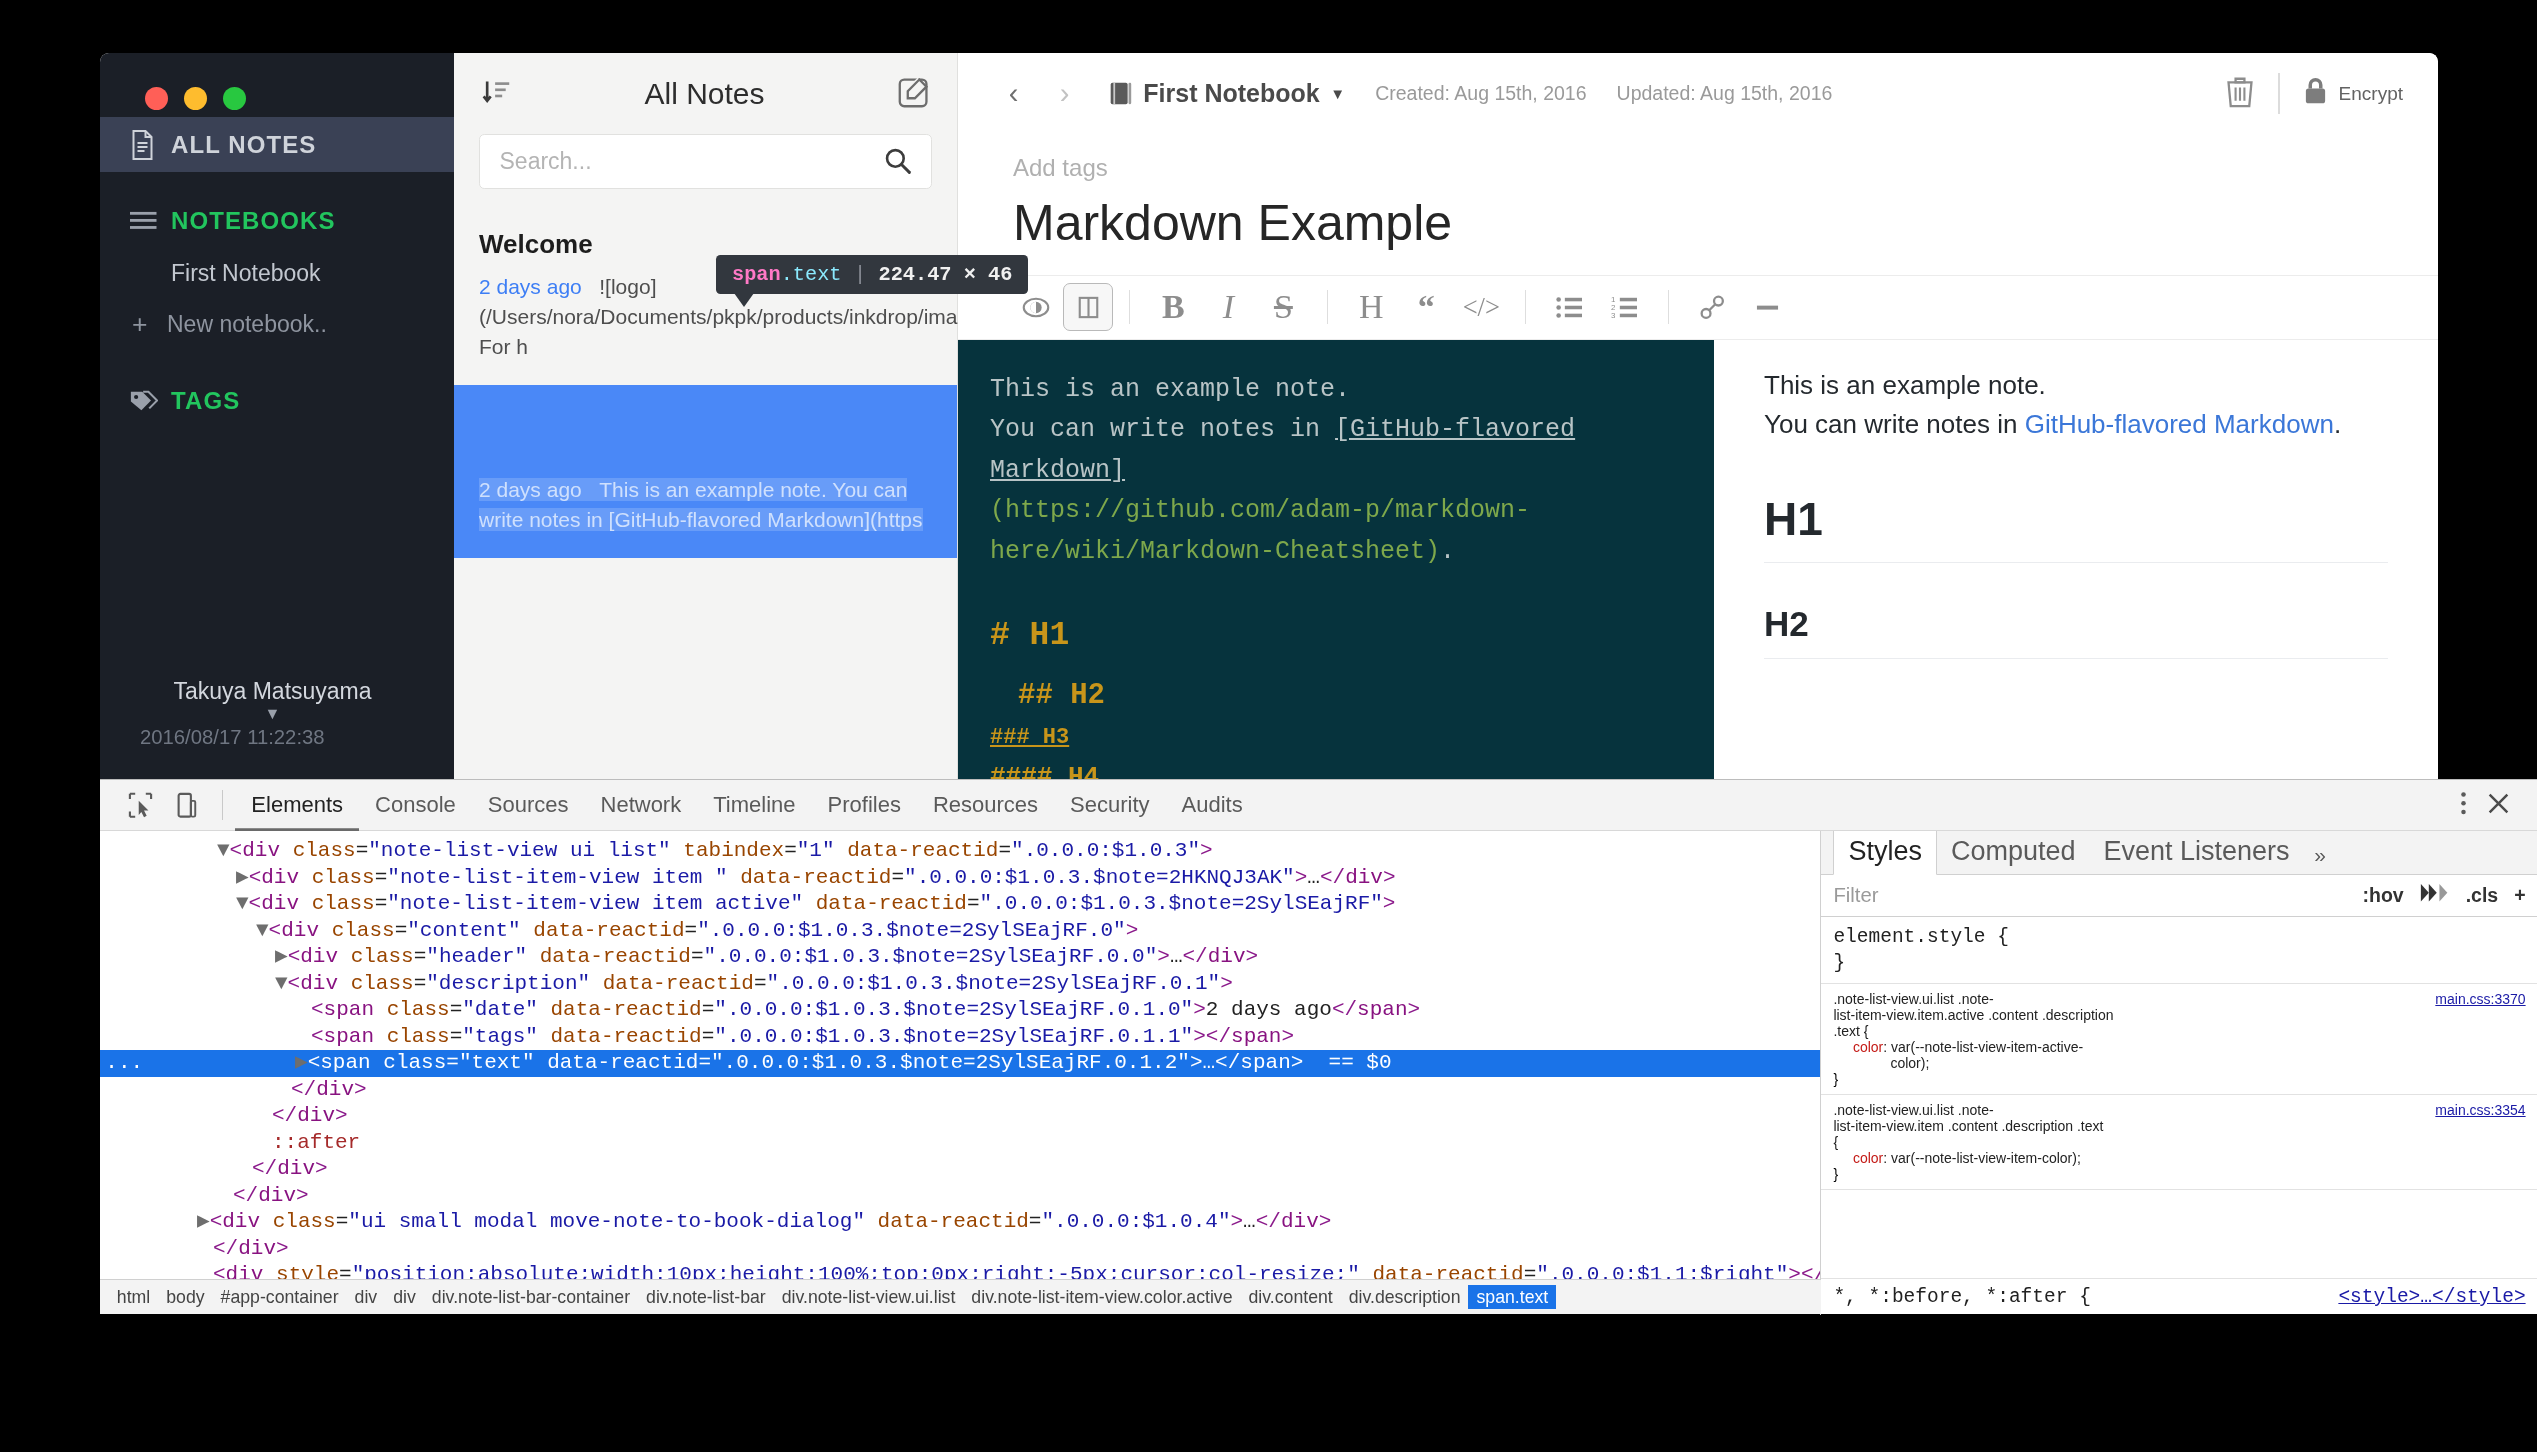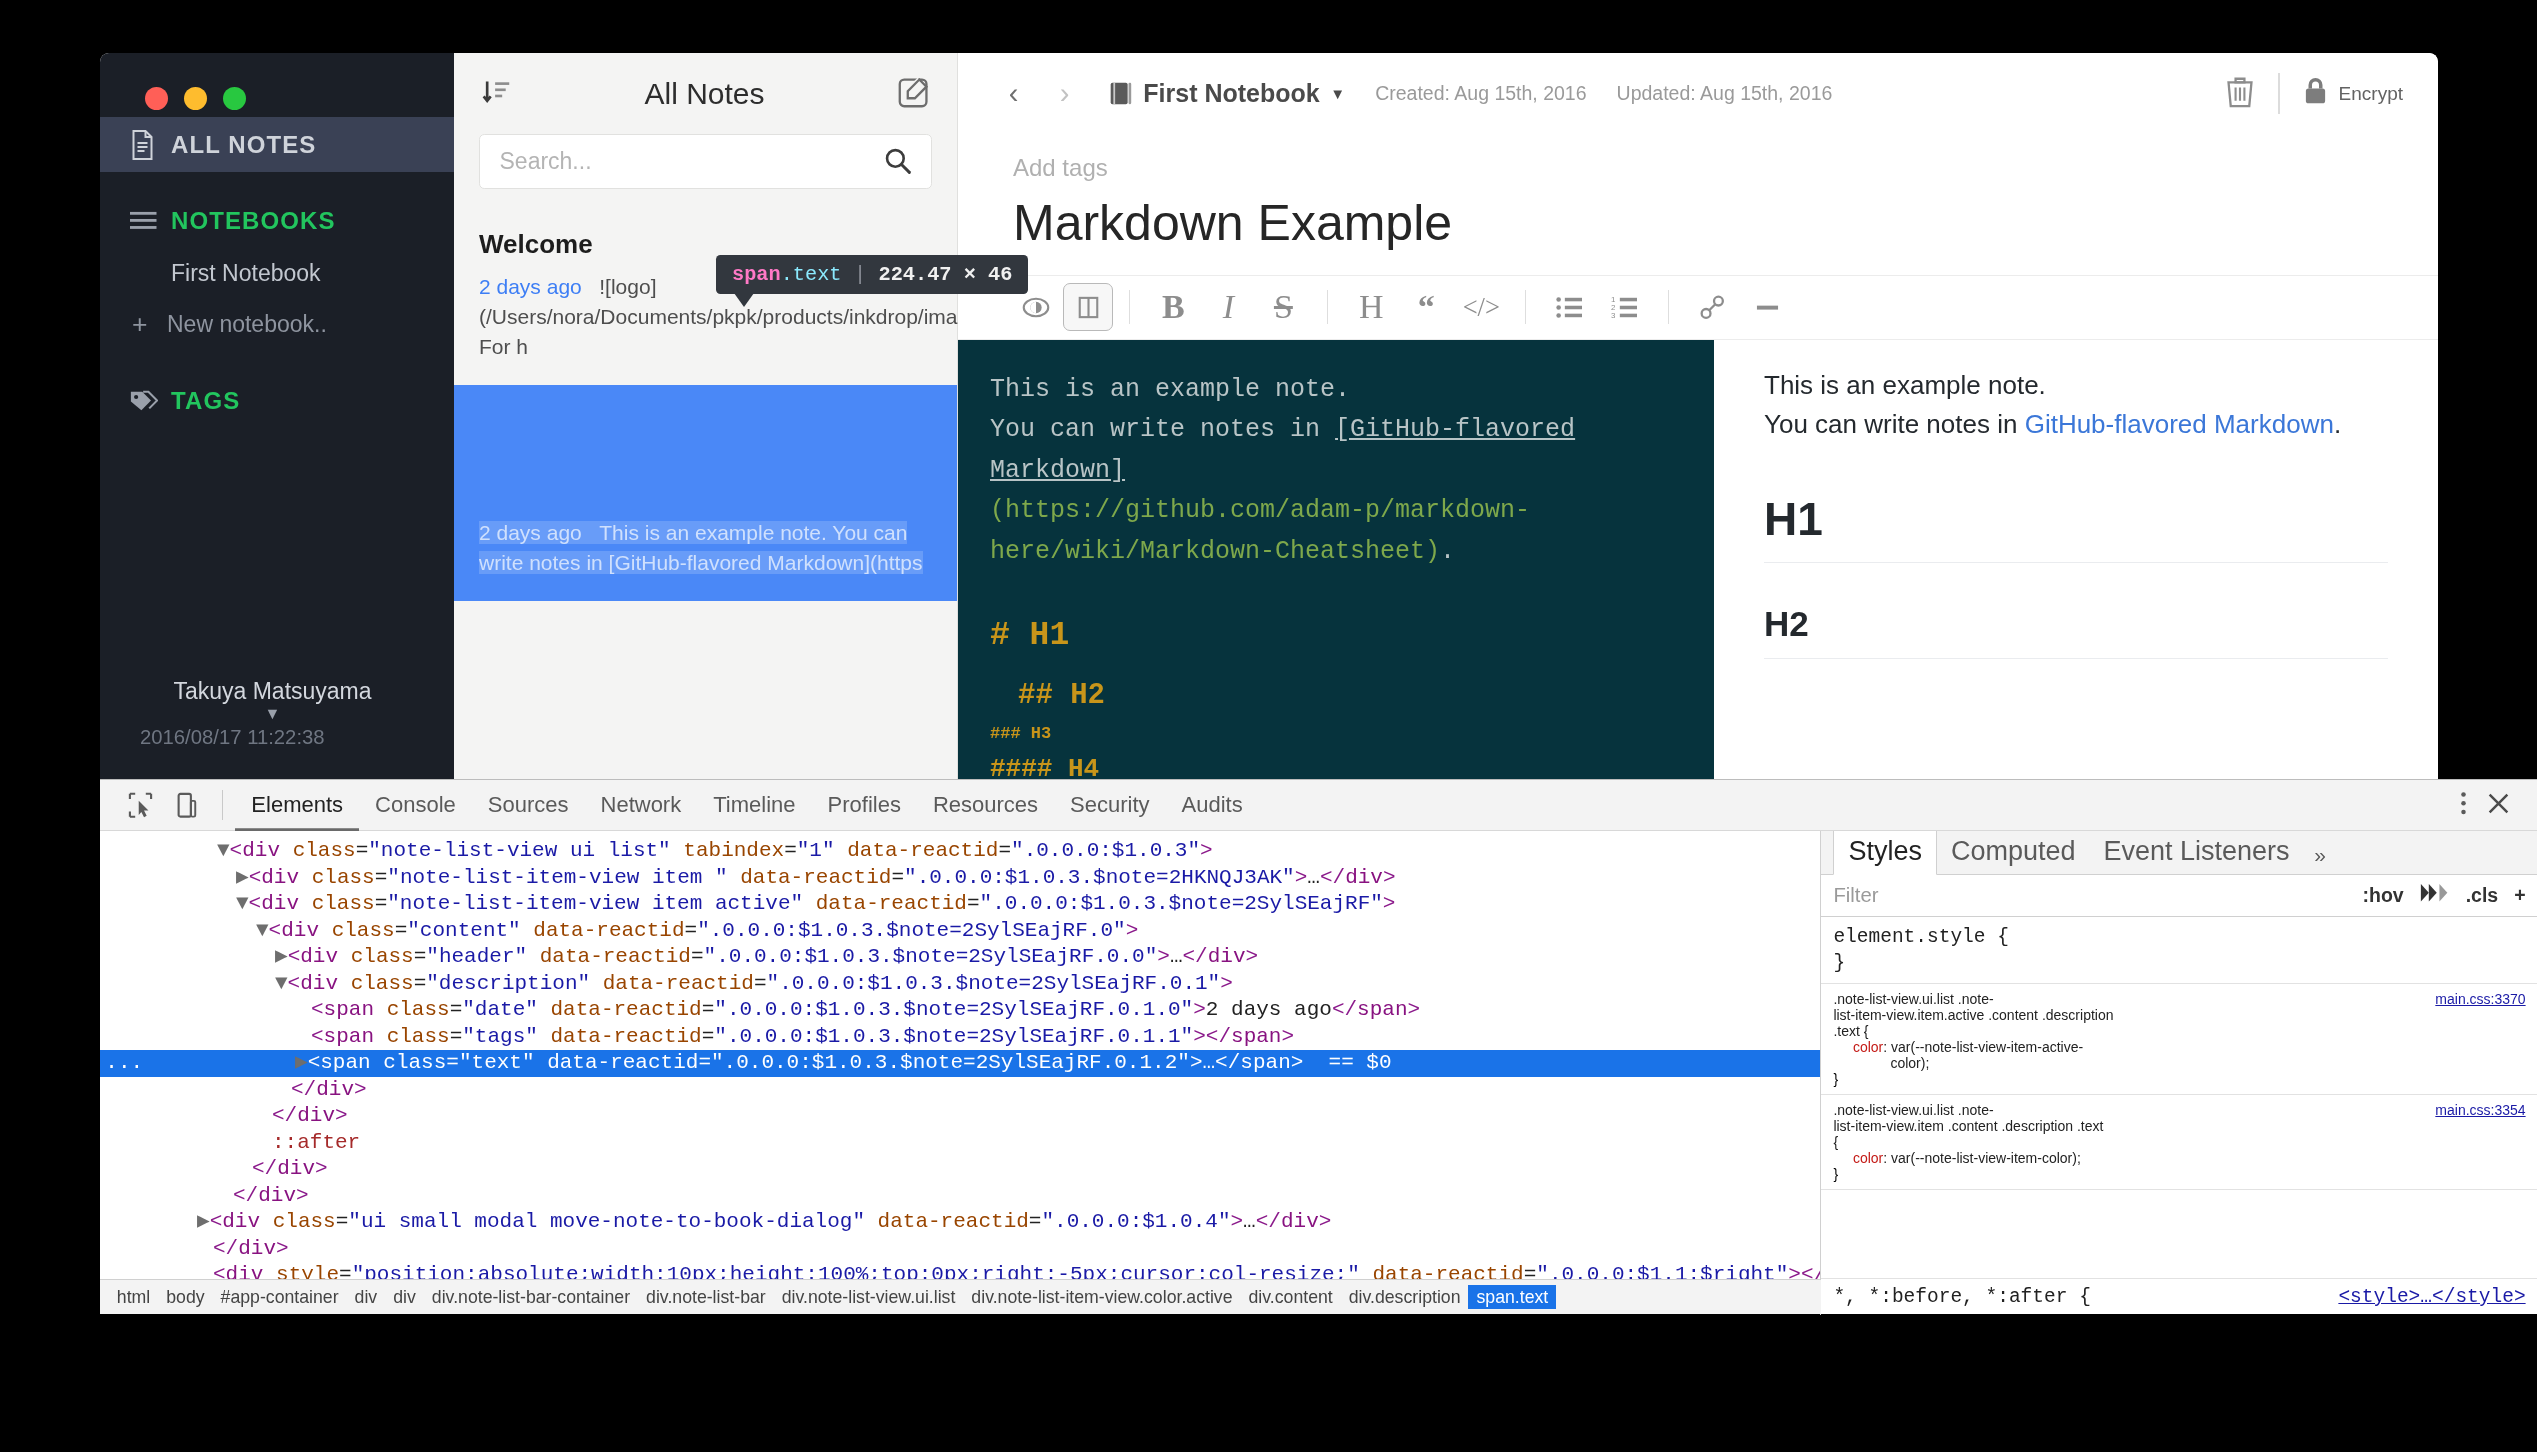--- a/index.html
+++ b/index.html
@@ -96,21 +96,21 @@
 
   #panes { display:flex; height:100%; }
   #code-pane { width:756px; background:#06333d; padding:30px 30px 0 32px;
                font-family:"Liberation Mono", monospace; font-size:25px; line-height:1.62; }
   .c-gray { color:#b8c4c6; }
   .c-green { color:#7ea84b; }
   .c-link { color:#b8c4c6; text-decoration:underline; }
   .c-head { color:#c8951a; font-weight:bold; }
   .h1c { font-size:33px; }
   .h2c { font-size:29px;margin-left:28px; }
-  .h3c { font-size:17px; }
+  .h3c { font-size:22px;text-decoration:underline; }
   .h4c { font-size:26px; }
 
   #preview-pane { flex:1; background:#fff; padding:26.5px 50px 0 50px; }
   .pv-p { font-size:26px; color:#24292e; line-height:1.5; }
   .pv-link { color:#3b77d8; }
   .pv-h1 { font-size:46px; font-weight:bold; color:#24292e; margin-top:48px; padding-bottom:16px; border-bottom:0.9px solid #eaecef; }
   .pv-h2 { font-size:35px; font-weight:bold; color:#24292e; margin-top:41px; padding-bottom:14px; border-bottom:0.9px solid #eaecef; }
 
   
   #devtools { position:absolute; left:100px; top:779px; width:2438px; height:535px; background:#fff; border-top:0.9px solid #bcbcbc; }
@@ -263,21 +263,21 @@
 
       <div class="note-item first">
         <div class="note-title">Welcome</div>
         <div class="note-desc">
           <span class="note-date">2 days ago</span>
           &nbsp;&nbsp;<span>![logo](/Users/nora/Documents/pkpk/products/inkdrop/images/banner_sm.png) For h</span>
         </div>
       </div>
 
       <div class="note-item active">
-        <div class="note-desc" style="margin-top:114px">
+        <div class="note-desc" style="margin-top:71px">
           <span class="note-desc-inner">
             <span class="note-date">2 days ago</span>
             &nbsp;&nbsp;<span>This is an example note. You can write notes in [GitHub-flavored Markdown](https</span>
           </span>
         </div>
       </div>
 
       <div id="inspect-tip">
         <span><span class="tag">span</span><span class="cls">.text</span></span>
         <span class="sep">|</span>

